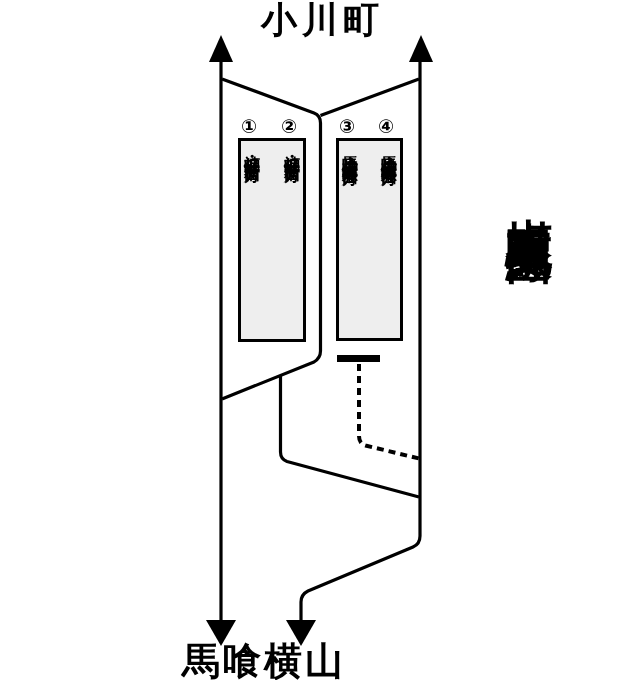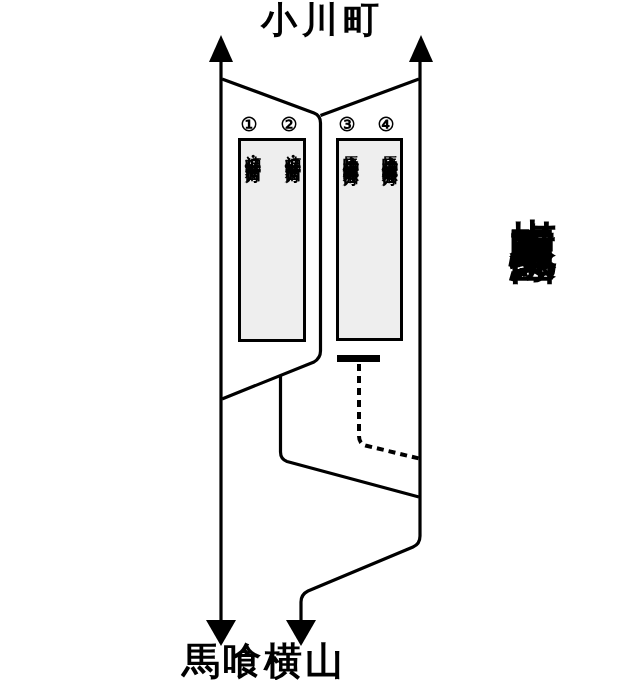--- a/index.html
+++ b/index.html
@@ -8,21 +8,21 @@
     --platform-border:#000000;
     --background:#ffffff;
     --text:#000000;
   }
   html,body{margin:0;padding:0;}
   body{
     width:640px;height:680px;overflow:hidden;
     background:var(--background);
     font-family:"DejaVu Sans","Liberation Sans",sans-serif;
   }
-  .canvas{position:relative;width:640px;height:680px;background:var(--background);font-family:Liberation Mono, monospace;}
+  .canvas{position:relative;width:640px;height:680px;background:var(--background);}
   .canvas svg{position:absolute;left:0;top:0;}
 
   .track{stroke:var(--line);stroke-width:3.2;fill:none;stroke-linejoin:round;stroke-linecap:butt;}
   .track-dashed{stroke:var(--line);stroke-width:4;fill:none;stroke-dasharray:7 5;}
   .arrowhead{fill:var(--line);stroke:none;}
   .buffer{fill:var(--line);stroke:none;}
 
   .station-label{
     position:absolute;color:var(--text);font-weight:bold;white-space:nowrap;
   }

